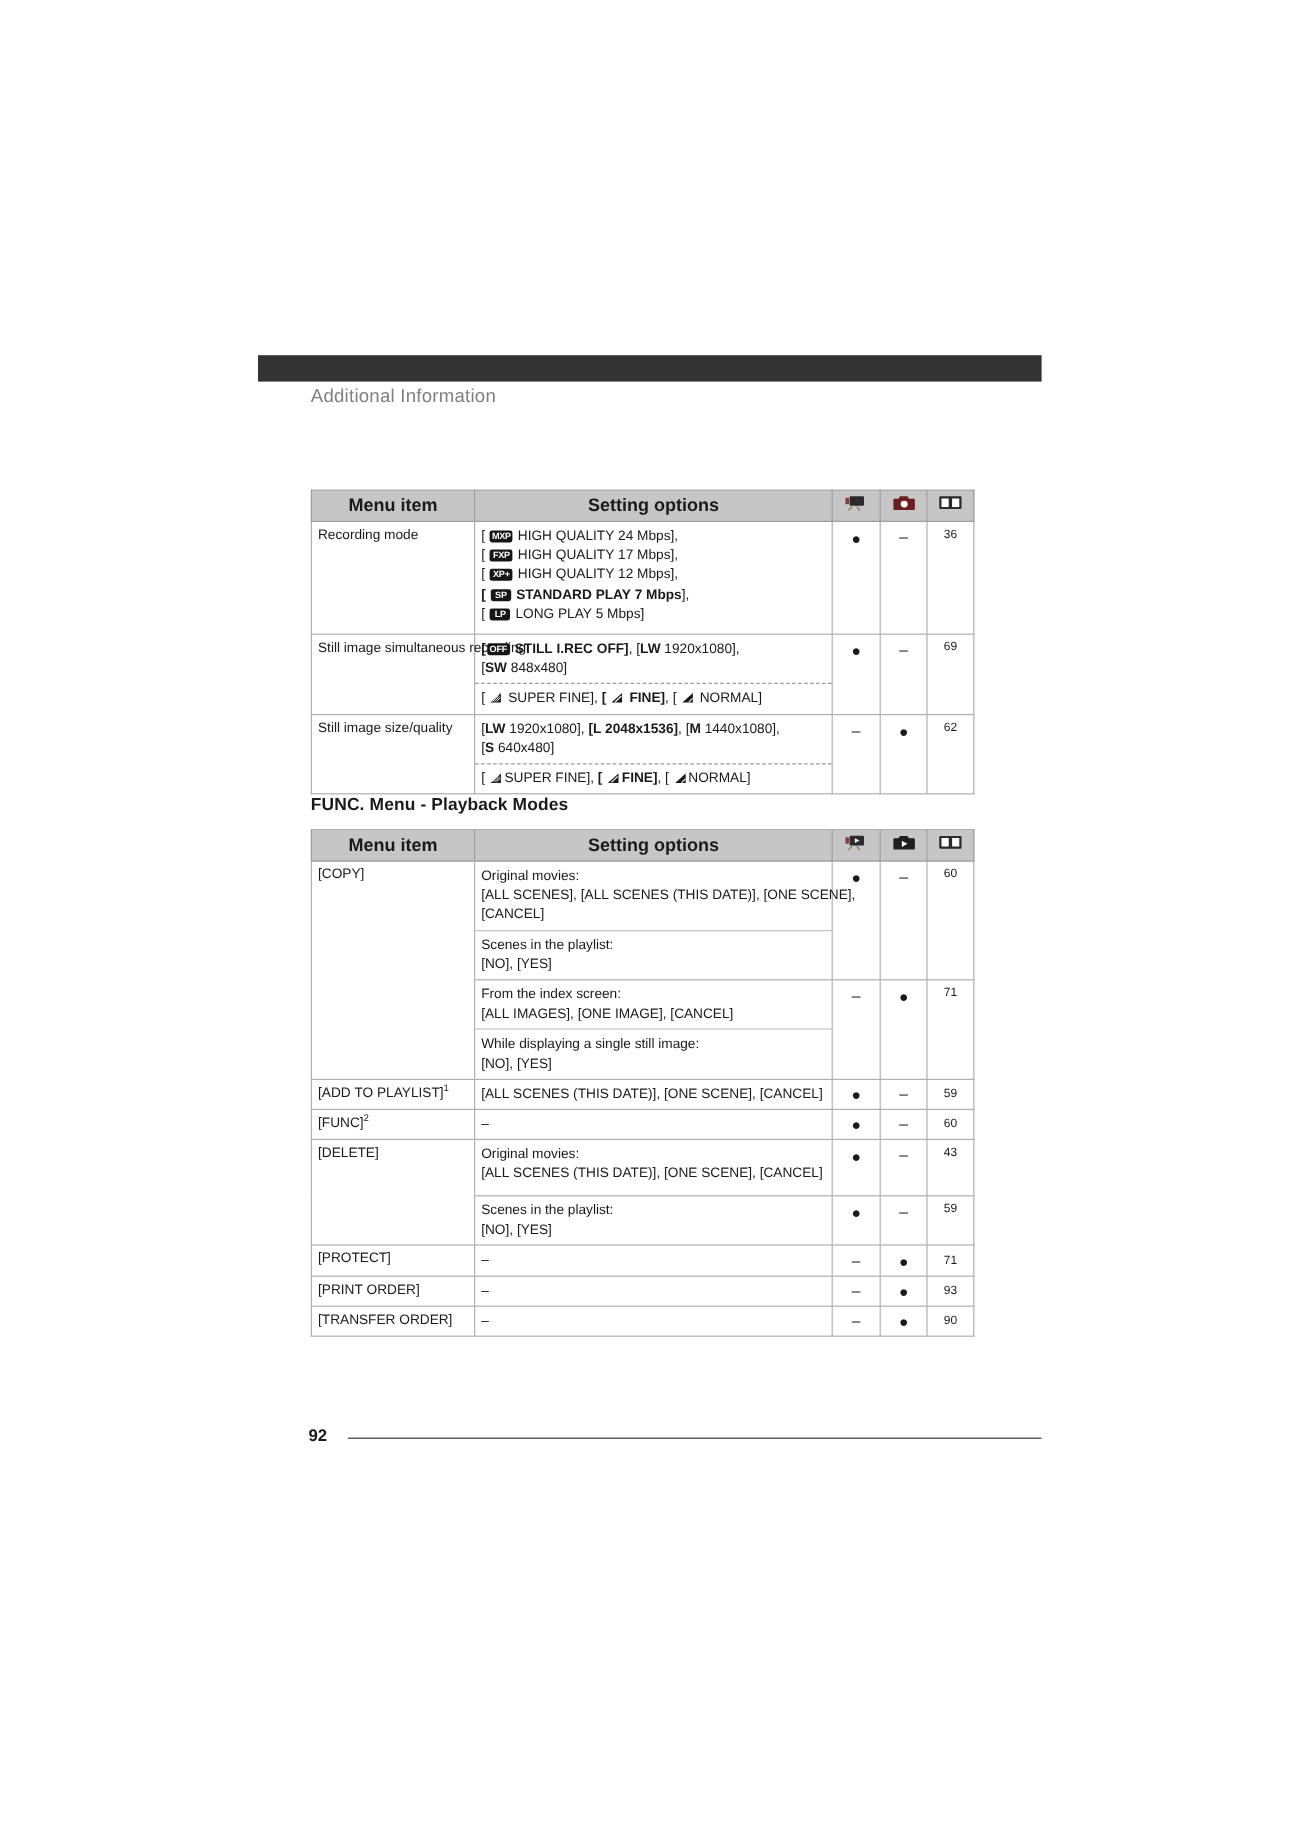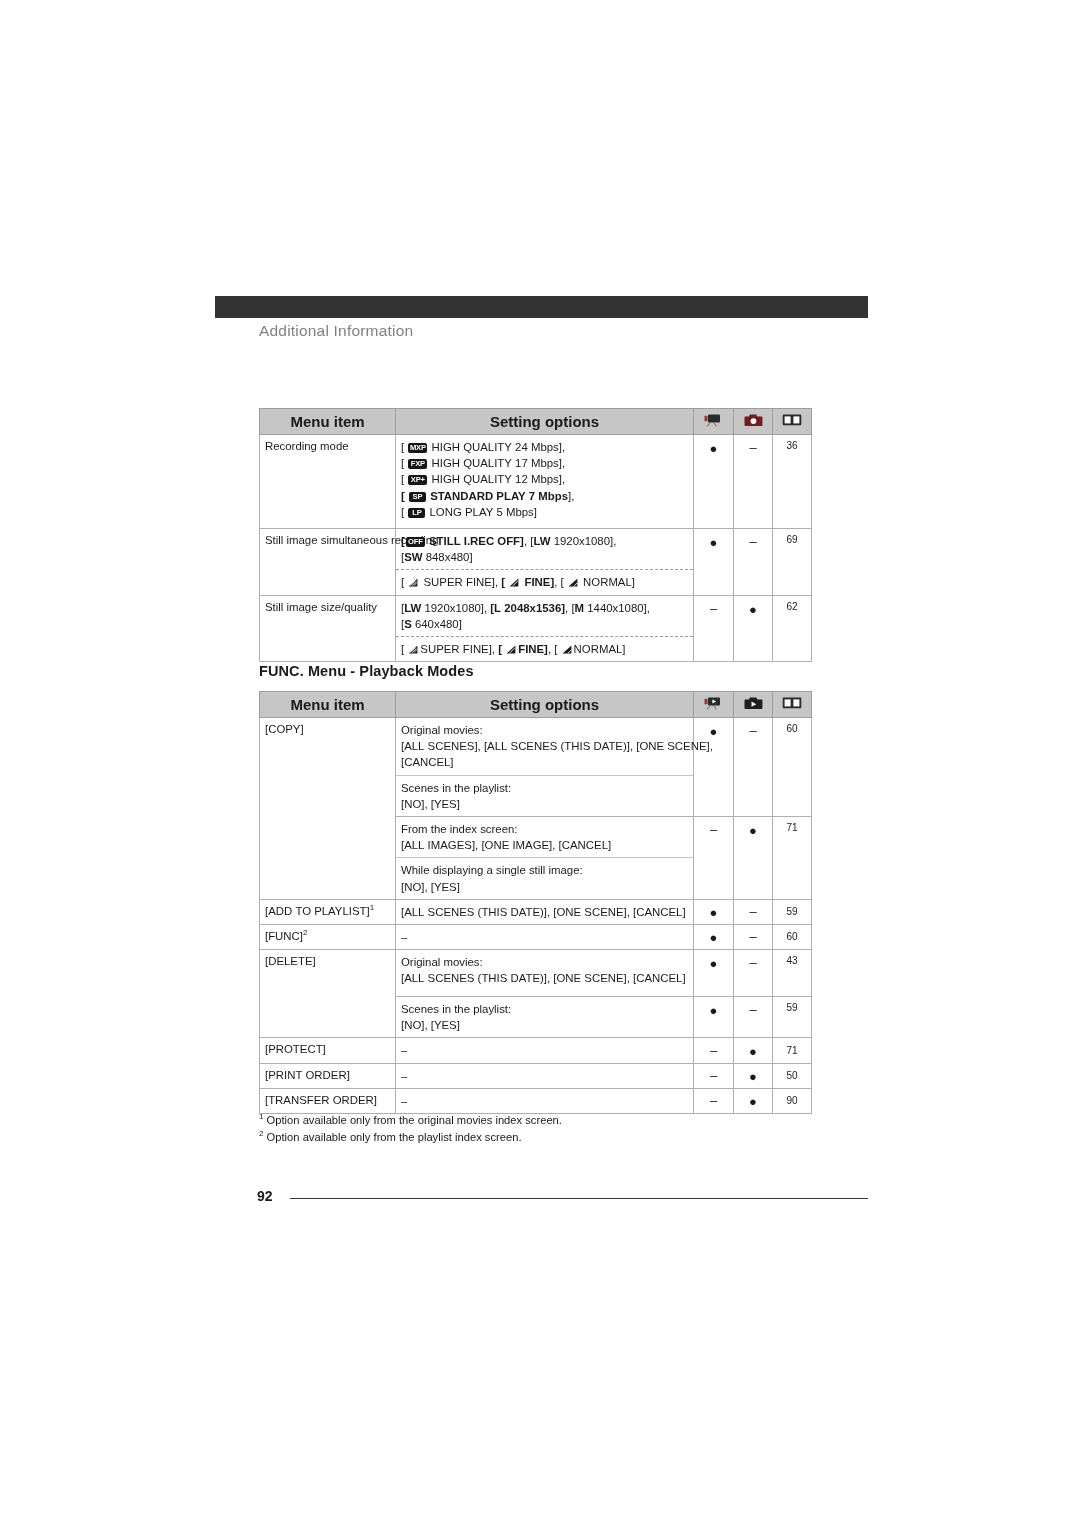--- a/index.html
+++ b/index.html
@@ -458,37 +458,33 @@
         </tr>
         <tr style="height:23px">
           <td class="item"><span>[PRINT&nbsp;ORDER]</span></td>
           <td class="opts">
             <div class="optline">
               <div><span>–</span></div>
             </div>
           </td>
           <td class="mark mid"><span class="dash">–</span></td>
           <td class="mark mid"><span class="dot">●</span></td>
-          <td class="pg mid"><span>50</span></td>
+          <td class="pg mid"><span>93</span></td>
         </tr>
         <tr style="height:23px">
           <td class="item"><span>[TRANSFER&nbsp;ORDER]</span></td>
           <td class="opts">
             <div class="optline">
               <div><span>–</span></div>
             </div>
           </td>
           <td class="mark mid"><span class="dash">–</span></td>
           <td class="mark mid"><span class="dot">●</span></td>
           <td class="pg mid"><span>90</span></td>
         </tr>
       </tbody>
   </table>
 
-  <div class="footnotes" id="footnotes" style="top:1112px;">
-      <div><span class="fnum">1</span> <span>Option available only from the original movies index screen.</span></div>
-      <div><span class="fnum">2</span> <span>Option available only from the playlist index screen.</span></div>
-    </div>
 
   <div class="pagenum">92</div>
   <div class="footer-rule"></div>
 
 </div>
 
 </body></html>

